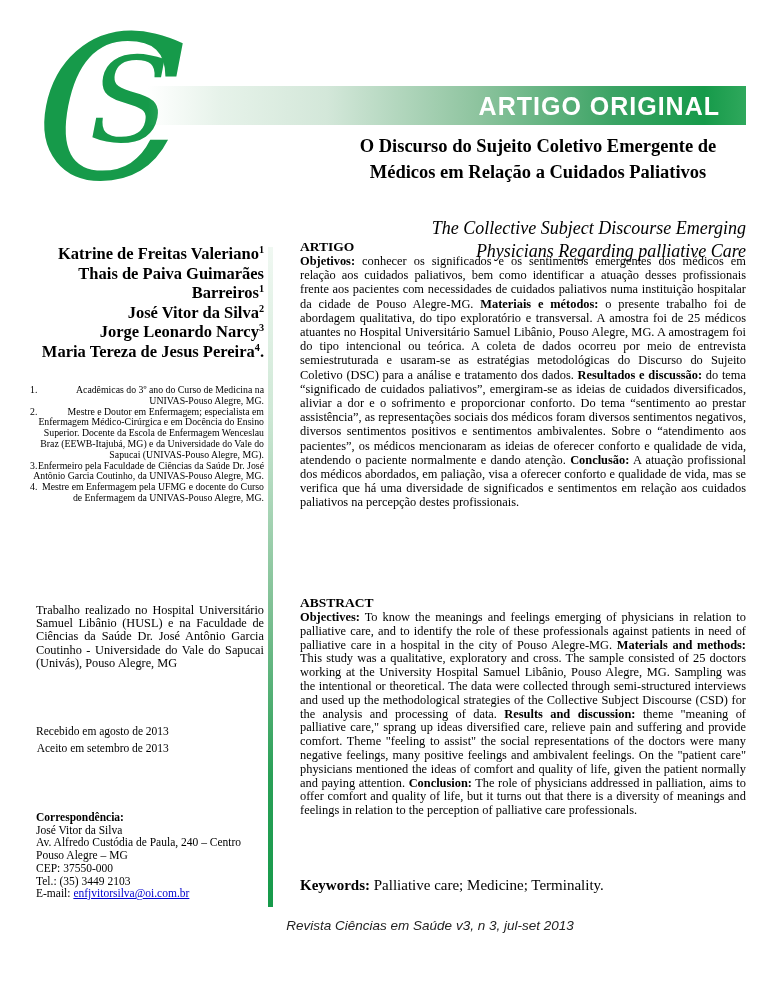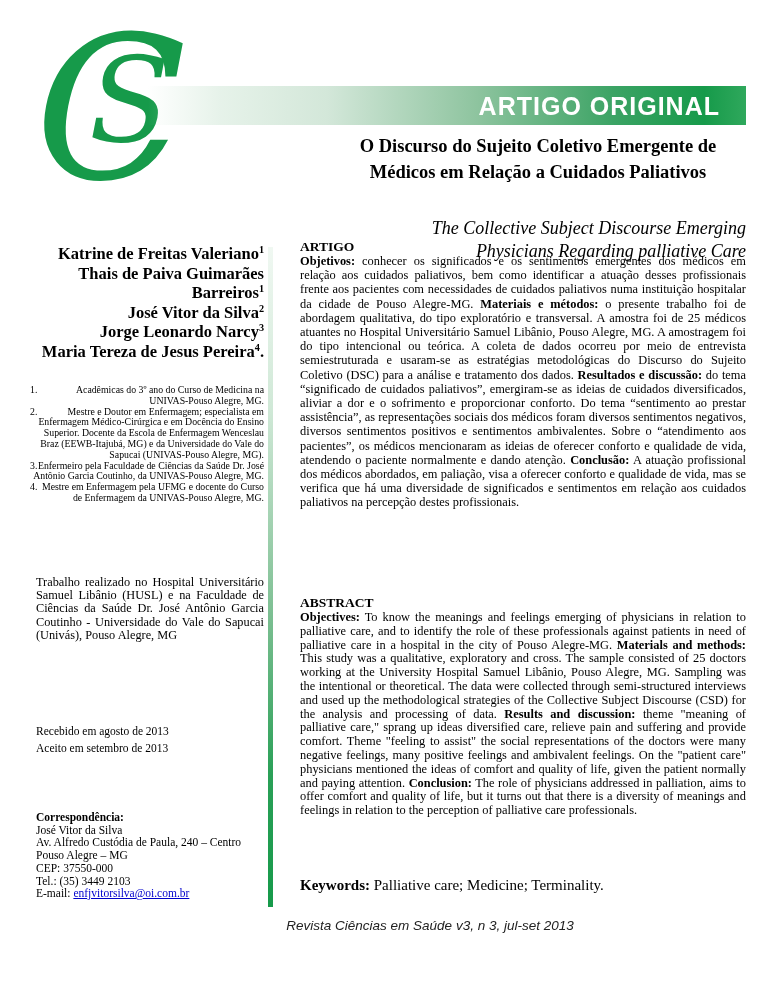--- a/index.html
+++ b/index.html
@@ -43,25 +43,25 @@
     text-align:right; font-weight:bold; font-size:16.5px; line-height:19.5px;
   }
   .authors sup { font-size:62%; line-height:0; }
   .affiliations {
     position:absolute; left:30px; top:385px; width:234px;
     text-align:right; font-size:9.8px; line-height:10.8px;
   }
   .aff-item { overflow:hidden; }
   .aff-num { float:left; }
   .work-note {
-    position:absolute; left:36px; top:576px; width:228px;
+    position:absolute; left:36px; top:604px; width:228px;
     text-align:justify; font-size:12.3px; line-height:13.2px;
   }
   .dates { position:absolute; left:36px; top:725px; font-size:11.5px; }
-  .dates > div { margin-bottom:5px; }
+  .dates > div { margin-bottom:5px;text-align:right; }
   .correspondence {
     position:absolute; left:36px; top:811px; width:228px;
     font-size:11.5px; line-height:12.7px;
   }
   .correspondence .label { font-weight:bold; }
   .email-link { color:#0000cc; text-decoration:underline; }
 
   
   .resumo-heading, .abstract-heading {
     position:absolute; left:300px; font-weight:bold; font-size:13.5px;

